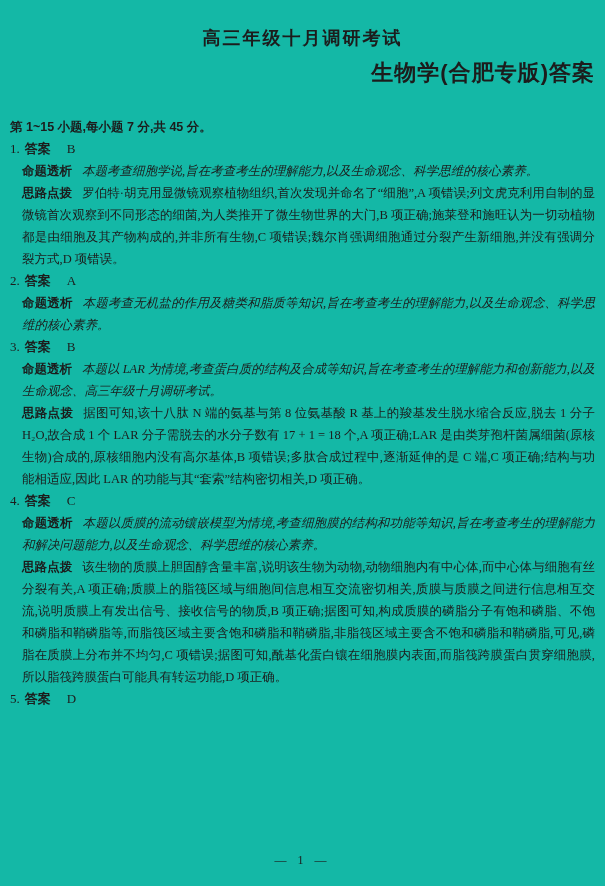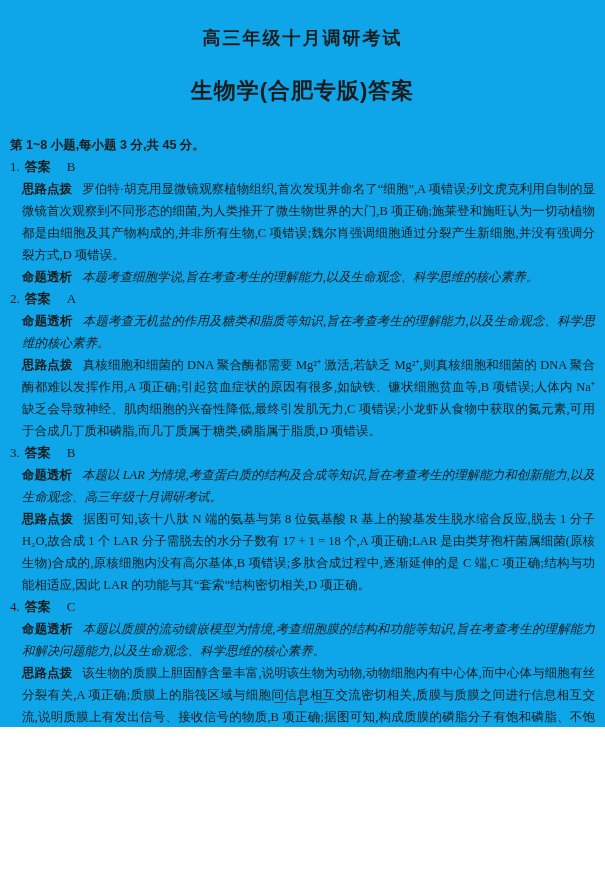--- a/index.html
+++ b/index.html
@@ -1,41 +1,41 @@
 <!DOCTYPE html>
 <html><head>
 <meta charset="utf-8">
 <style>
   * { margin: 0; padding: 0; box-sizing: border-box; }
   html, body { background: #ffffff; }
   .page {
     width: 605px;
-    height: 727px;
+    height: 886px;
     margin: 0 auto;
-    background: #0ea5e9;
+    background: #14b8a6;
     color: #1c1c1c;
     font-family: "Liberation Serif", serif;
     overflow: hidden;
     position: relative;
   }
   .content { padding: 26px 10px 0 10px; }
   .title {
     text-align: center;
     font-family: "Liberation Sans", sans-serif;
     font-weight: 700;
     font-size: 18px;
     letter-spacing: 2px;
   }
   .subtitle {
-    text-align: center;
+    text-align: right;
     font-family: "Liberation Sans", sans-serif;
     font-weight: 700;
     font-size: 22px;
     letter-spacing: 1px;
-    margin-top: 26px;
+    margin-top: 8px;
   }
   .intro {
     margin-top: 28px;
     font-family: "Liberation Sans", sans-serif;
     font-weight: 700;
     font-size: 12.5px;
     line-height: 22px;
   }
   .question { font-size: 12.5px; }
   .q-head {
@@ -69,32 +69,31 @@
 </style>
 </head>
 <body>
 
 <div class="page">
   <div class="content">
 
     <h1 class="title">高三年级十月调研考试</h1>
     <h2 class="subtitle">生物学(合肥专版)答案</h2>
 
-    <p class="intro">第 1~8 小题,每小题 3 分,共 45 分。</p>
+    <p class="intro">第 1~15 小题,每小题 7 分,共 45 分。</p>
 
     <div class="question">
       <p class="q-head"><span class="q-num">1.</span><span class="lbl">答案</span><span class="ans-letter">B</span></p>
+      <p class="para"><span class="lbl">命题透析</span><span class="analysis-text">本题考查细胞学说,旨在考查考生的理解能力,以及生命观念、科学思维的核心素养。</span></p>
       <p class="para"><span class="lbl">思路点拨</span><span>罗伯特·胡克用显微镜观察植物组织,首次发现并命名了“细胞”,A 项错误;列文虎克利用自制的显微镜首次观察到不同形态的细菌,为人类推开了微生物世界的大门,B 项正确;施莱登和施旺认为一切动植物都是由细胞及其产物构成的,并非所有生物,C 项错误;魏尔肖强调细胞通过分裂产生新细胞,并没有强调分裂方式,D 项错误。</span></p>
-      <p class="para"><span class="lbl">命题透析</span><span class="analysis-text">本题考查细胞学说,旨在考查考生的理解能力,以及生命观念、科学思维的核心素养。</span></p>
     </div>
 
     <div class="question">
       <p class="q-head"><span class="q-num">2.</span><span class="lbl">答案</span><span class="ans-letter">A</span></p>
       <p class="para"><span class="lbl">命题透析</span><span class="analysis-text">本题考查无机盐的作用及糖类和脂质等知识,旨在考查考生的理解能力,以及生命观念、科学思维的核心素养。</span></p>
-      <p class="para"><span class="lbl">思路点拨</span><span>真核细胞和细菌的 DNA 聚合酶都需要 Mg²⁺ 激活,若缺乏 Mg²⁺,则真核细胞和细菌的 DNA 聚合酶都难以发挥作用,A 项正确;引起贫血症状的原因有很多,如缺铁、镰状细胞贫血等,B 项错误;人体内 Na⁺ 缺乏会导致神经、肌肉细胞的兴奋性降低,最终引发肌无力,C 项错误;小龙虾从食物中获取的氮元素,可用于合成几丁质和磷脂,而几丁质属于糖类,磷脂属于脂质,D 项错误。</span></p>
     </div>
 
     <div class="question">
       <p class="q-head"><span class="q-num">3.</span><span class="lbl">答案</span><span class="ans-letter">B</span></p>
       <p class="para"><span class="lbl">命题透析</span><span class="analysis-text">本题以 LAR 为情境,考查蛋白质的结构及合成等知识,旨在考查考生的理解能力和创新能力,以及生命观念、高三年级十月调研考试。</span></p>
       <p class="para"><span class="lbl">思路点拨</span><span>据图可知,该十八肽 N 端的氨基与第 8 位氨基酸 R 基上的羧基发生脱水缩合反应,脱去 1 分子 H₂O,故合成 1 个 LAR 分子需脱去的水分子数有 17 + 1 = 18 个,A 项正确;LAR 是由类芽孢杆菌属细菌(原核生物)合成的,原核细胞内没有高尔基体,B 项错误;多肽合成过程中,逐渐延伸的是 C 端,C 项正确;结构与功能相适应,因此 LAR 的功能与其“套索”结构密切相关,D 项正确。</span></p>
     </div>
 
     <div class="question">
       <p class="q-head"><span class="q-num">4.</span><span class="lbl">答案</span><span class="ans-letter">C</span></p>

